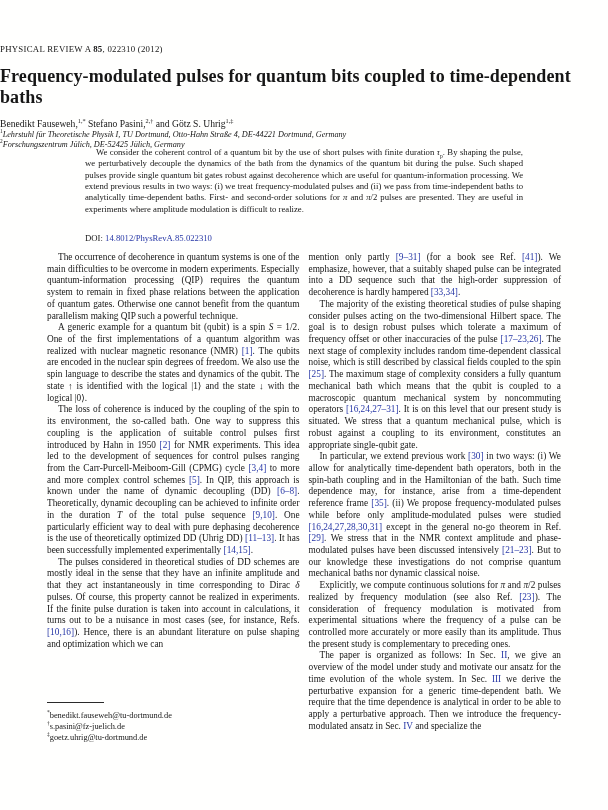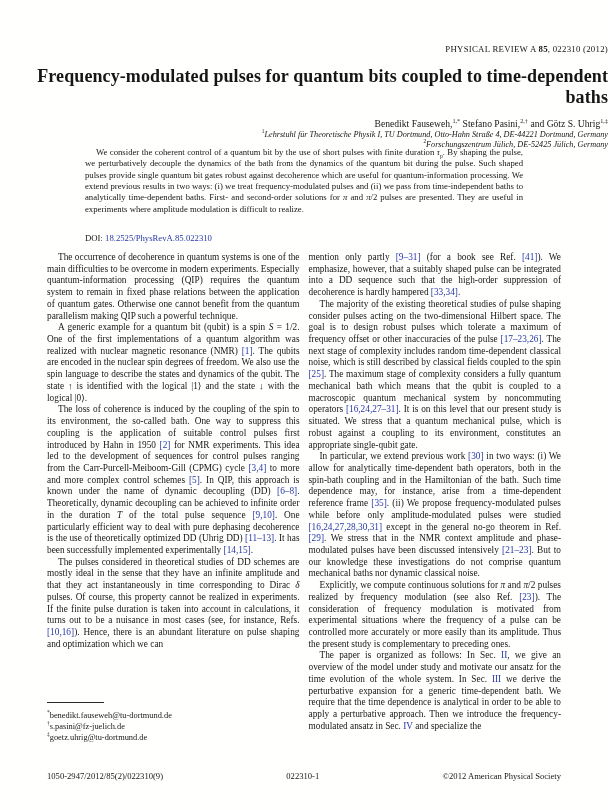--- a/index.html
+++ b/index.html
@@ -8,21 +8,21 @@
   .page {
     position:relative; width:608px; height:810px; margin:0 auto;
     background:#fffffe; color:var(--ink);
     font-family:"Liberation Serif", serif;
     overflow:hidden;
   }
   sup { font-size:65%; line-height:0; vertical-align:super; }
   sub { font-size:65%; line-height:0; vertical-align:sub; }
   .ref { color:var(--link); }
 
-  .head { position:absolute; top:44px; left:0; width:608px; text-align:right; }
+  .head { position:absolute; top:44px; left:0; width:608px; text-align:left; }
   .journal-line { font-size:8.8px; letter-spacing:.25px; }
   .title { font-size:18px; font-weight:bold; margin-top:12px; letter-spacing:.1px; }
   .authors { font-size:9.6px; margin-top:10px; }
   .affil { font-size:8.2px; margin-top:1px; }
   .affil:first-of-type { margin-top:4px; }
   .received { font-size:8.7px; margin-top:5px; }
 
   .abstract {
     position:absolute; top:147px; left:85px; width:438px;
     font-size:8.7px; line-height:11.35px; text-align:justify; text-indent:11px;
@@ -57,21 +57,21 @@
     <div class="authors">Benedikt Fauseweh,<sup>1,*</sup> Stefano Pasini,<sup>2,†</sup> and Götz S. Uhrig<sup>1,‡</sup></div>
     <div class="affil"><sup>1</sup><i>Lehrstuhl für Theoretische Physik I, TU Dortmund, Otto-Hahn Straße 4, DE-44221 Dortmund, Germany</i></div>
     <div class="affil"><sup>2</sup><i>Forschungszentrum Jülich, DE-52425 Jülich, Germany</i></div>
   </div>
 
   <div class="abstract">We consider the coherent control of a quantum bit by the use of short pulses with finite duration <i>τ</i><sub>p</sub>. By shaping the pulse, we perturbatively decouple the dynamics of the bath from the dynamics of the quantum bit during the pulse. Such shaped pulses provide single quantum bit gates robust against decoherence which are useful for quantum-information processing. We extend previous results in two ways: (i) we treat frequency-modulated pulses and (ii) we pass from time-independent baths to analytically time-dependent baths. First- and second-order solutions for <i>π</i> and <i>π</i>/2 pulses are presented. They are useful in experiments where amplitude modulation is difficult to realize.</div>
 
   <div class="meta-row">
     <span>
       <span>DOI:</span>
-      <span class="ref">18.2525/PhysRevA.85.022310</span>
+      <span class="ref">14.8012/PhysRevA.85.022310</span>
     </span>
   </div>
 
   <div class="columns">
     <div class="col">
       <p>The occurrence of decoherence in quantum systems is one of the main difficulties to be overcome in modern experiments. Especially quantum-information processing (QIP) requires the quantum system to remain in fixed phase relations between the application of quantum gates. Otherwise one cannot benefit from the quantum parallelism making QIP such a powerful technique.</p>
       <p>A generic example for a quantum bit (qubit) is a spin <i>S</i> = 1/2. One of the first implementations of a quantum algorithm was realized with nuclear magnetic resonance (NMR) <span class="ref">[1]</span>. The qubits are encoded in the nuclear spin degrees of freedom. We also use the spin language to describe the states and dynamics of the qubit. The state ↑ is identified with the logical |1⟩ and the state ↓ with the logical |0⟩.</p>
       <p>The loss of coherence is induced by the coupling of the spin to its environment, the so-called bath. One way to suppress this coupling is the application of suitable control pulses first introduced by Hahn in 1950 <span class="ref">[2]</span> for NMR experiments. This idea led to the development of sequences for control pulses ranging from the Carr-Purcell-Meiboom-Gill (CPMG) cycle <span class="ref">[3,4]</span> to more and more complex control schemes <span class="ref">[5]</span>. In QIP, this approach is known under the name of dynamic decoupling (DD) <span class="ref">[6–8]</span>. Theoretically, dynamic decoupling can be achieved to infinite order in the duration <i>T</i> of the total pulse sequence <span class="ref">[9,10]</span>. One particularly efficient way to deal with pure dephasing decoherence is the use of theoretically optimized DD (Uhrig DD) <span class="ref">[11–13]</span>. It has been successfully implemented experimentally <span class="ref">[14,15]</span>.</p>
       <p>The pulses considered in theoretical studies of DD schemes are mostly ideal in the sense that they have an infinite amplitude and that they act instantaneously in time corresponding to Dirac <i>δ</i> pulses. Of course, this property cannot be realized in experiments. If the finite pulse duration is taken into account in calculations, it turns out to be a nuisance in most cases (see, for instance, Refs. <span class="ref">[10,16]</span>). Hence, there is an abundant literature on pulse shaping and optimization which we can</p>
     </div>
@@ -84,19 +84,14 @@
     </div>
   </div>
 
   <div class="footnotes">
     <hr class="fn-rule">
     <div><sup>*</sup>benedikt.fauseweh@tu-dortmund.de</div>
     <div><sup>†</sup>s.pasini@fz-juelich.de</div>
     <div><sup>‡</sup>goetz.uhrig@tu-dortmund.de</div>
   </div>
 
-  <div class="footer">
-    <span>1050-2947/2012/85(2)/022310(9)</span>
-    <span>022310-1</span>
-    <span>©2012 American Physical Society</span>
-  </div>
 
 </div>
 
 </body></html>

